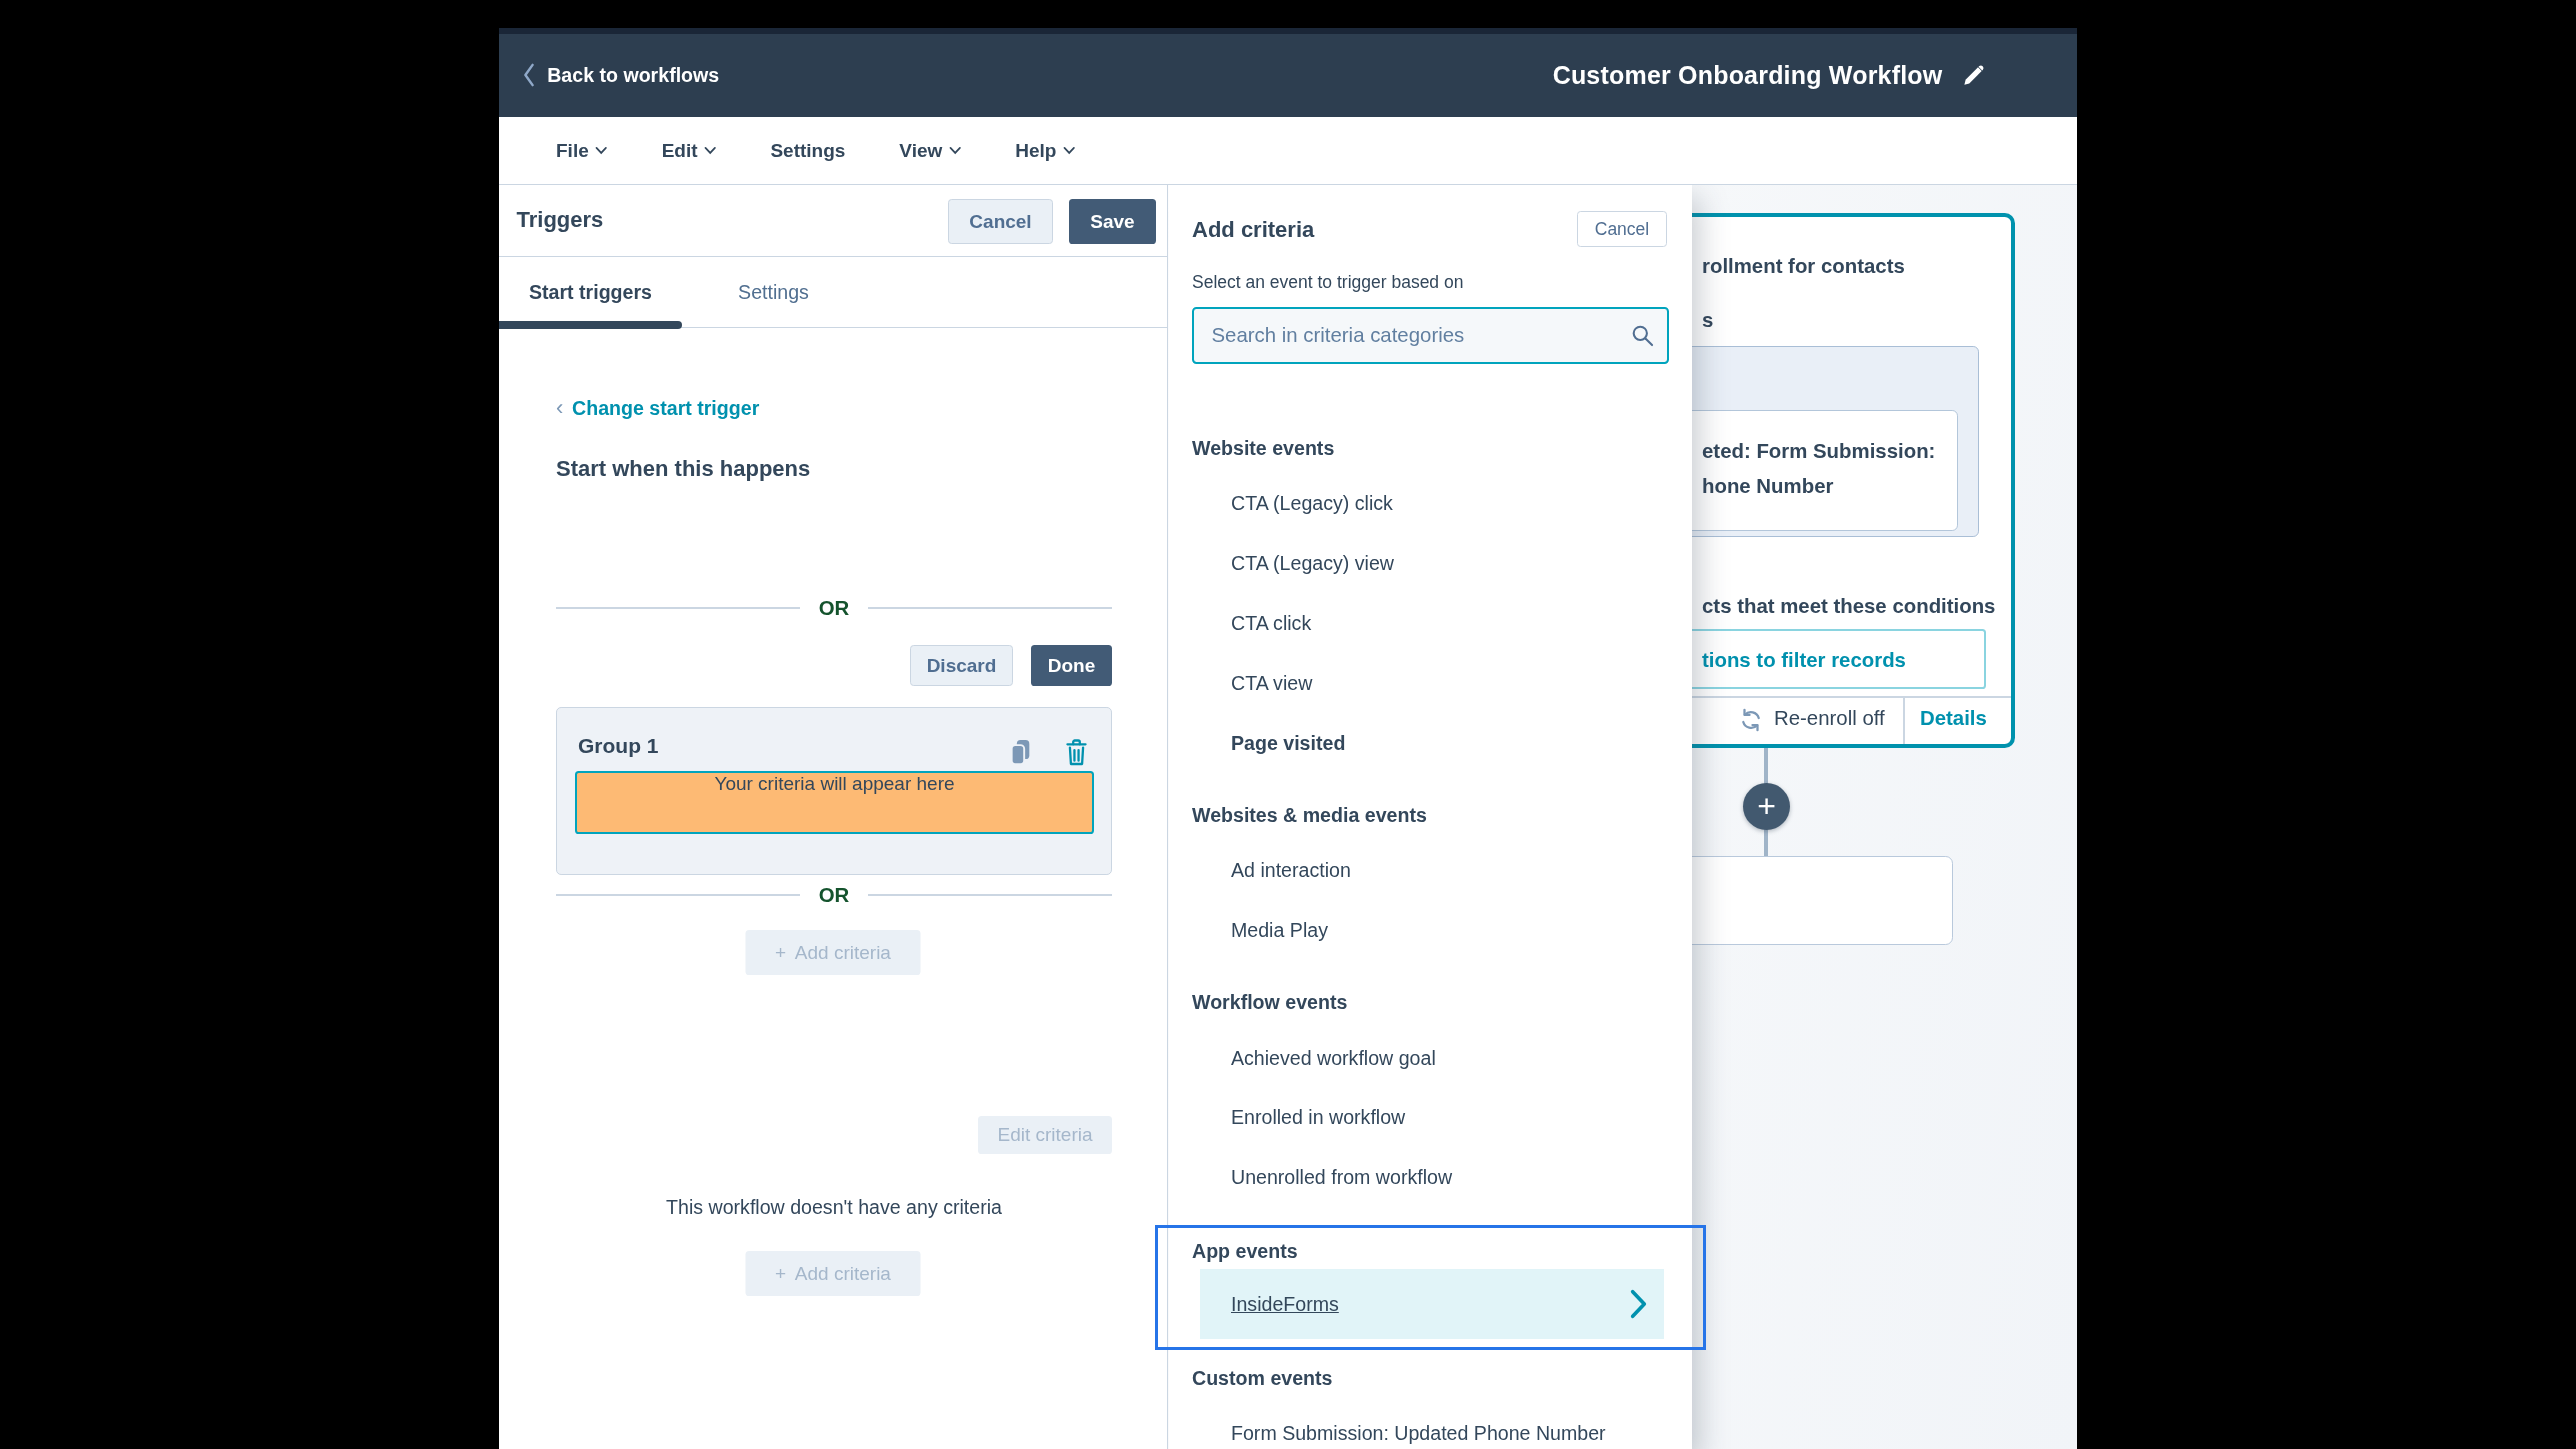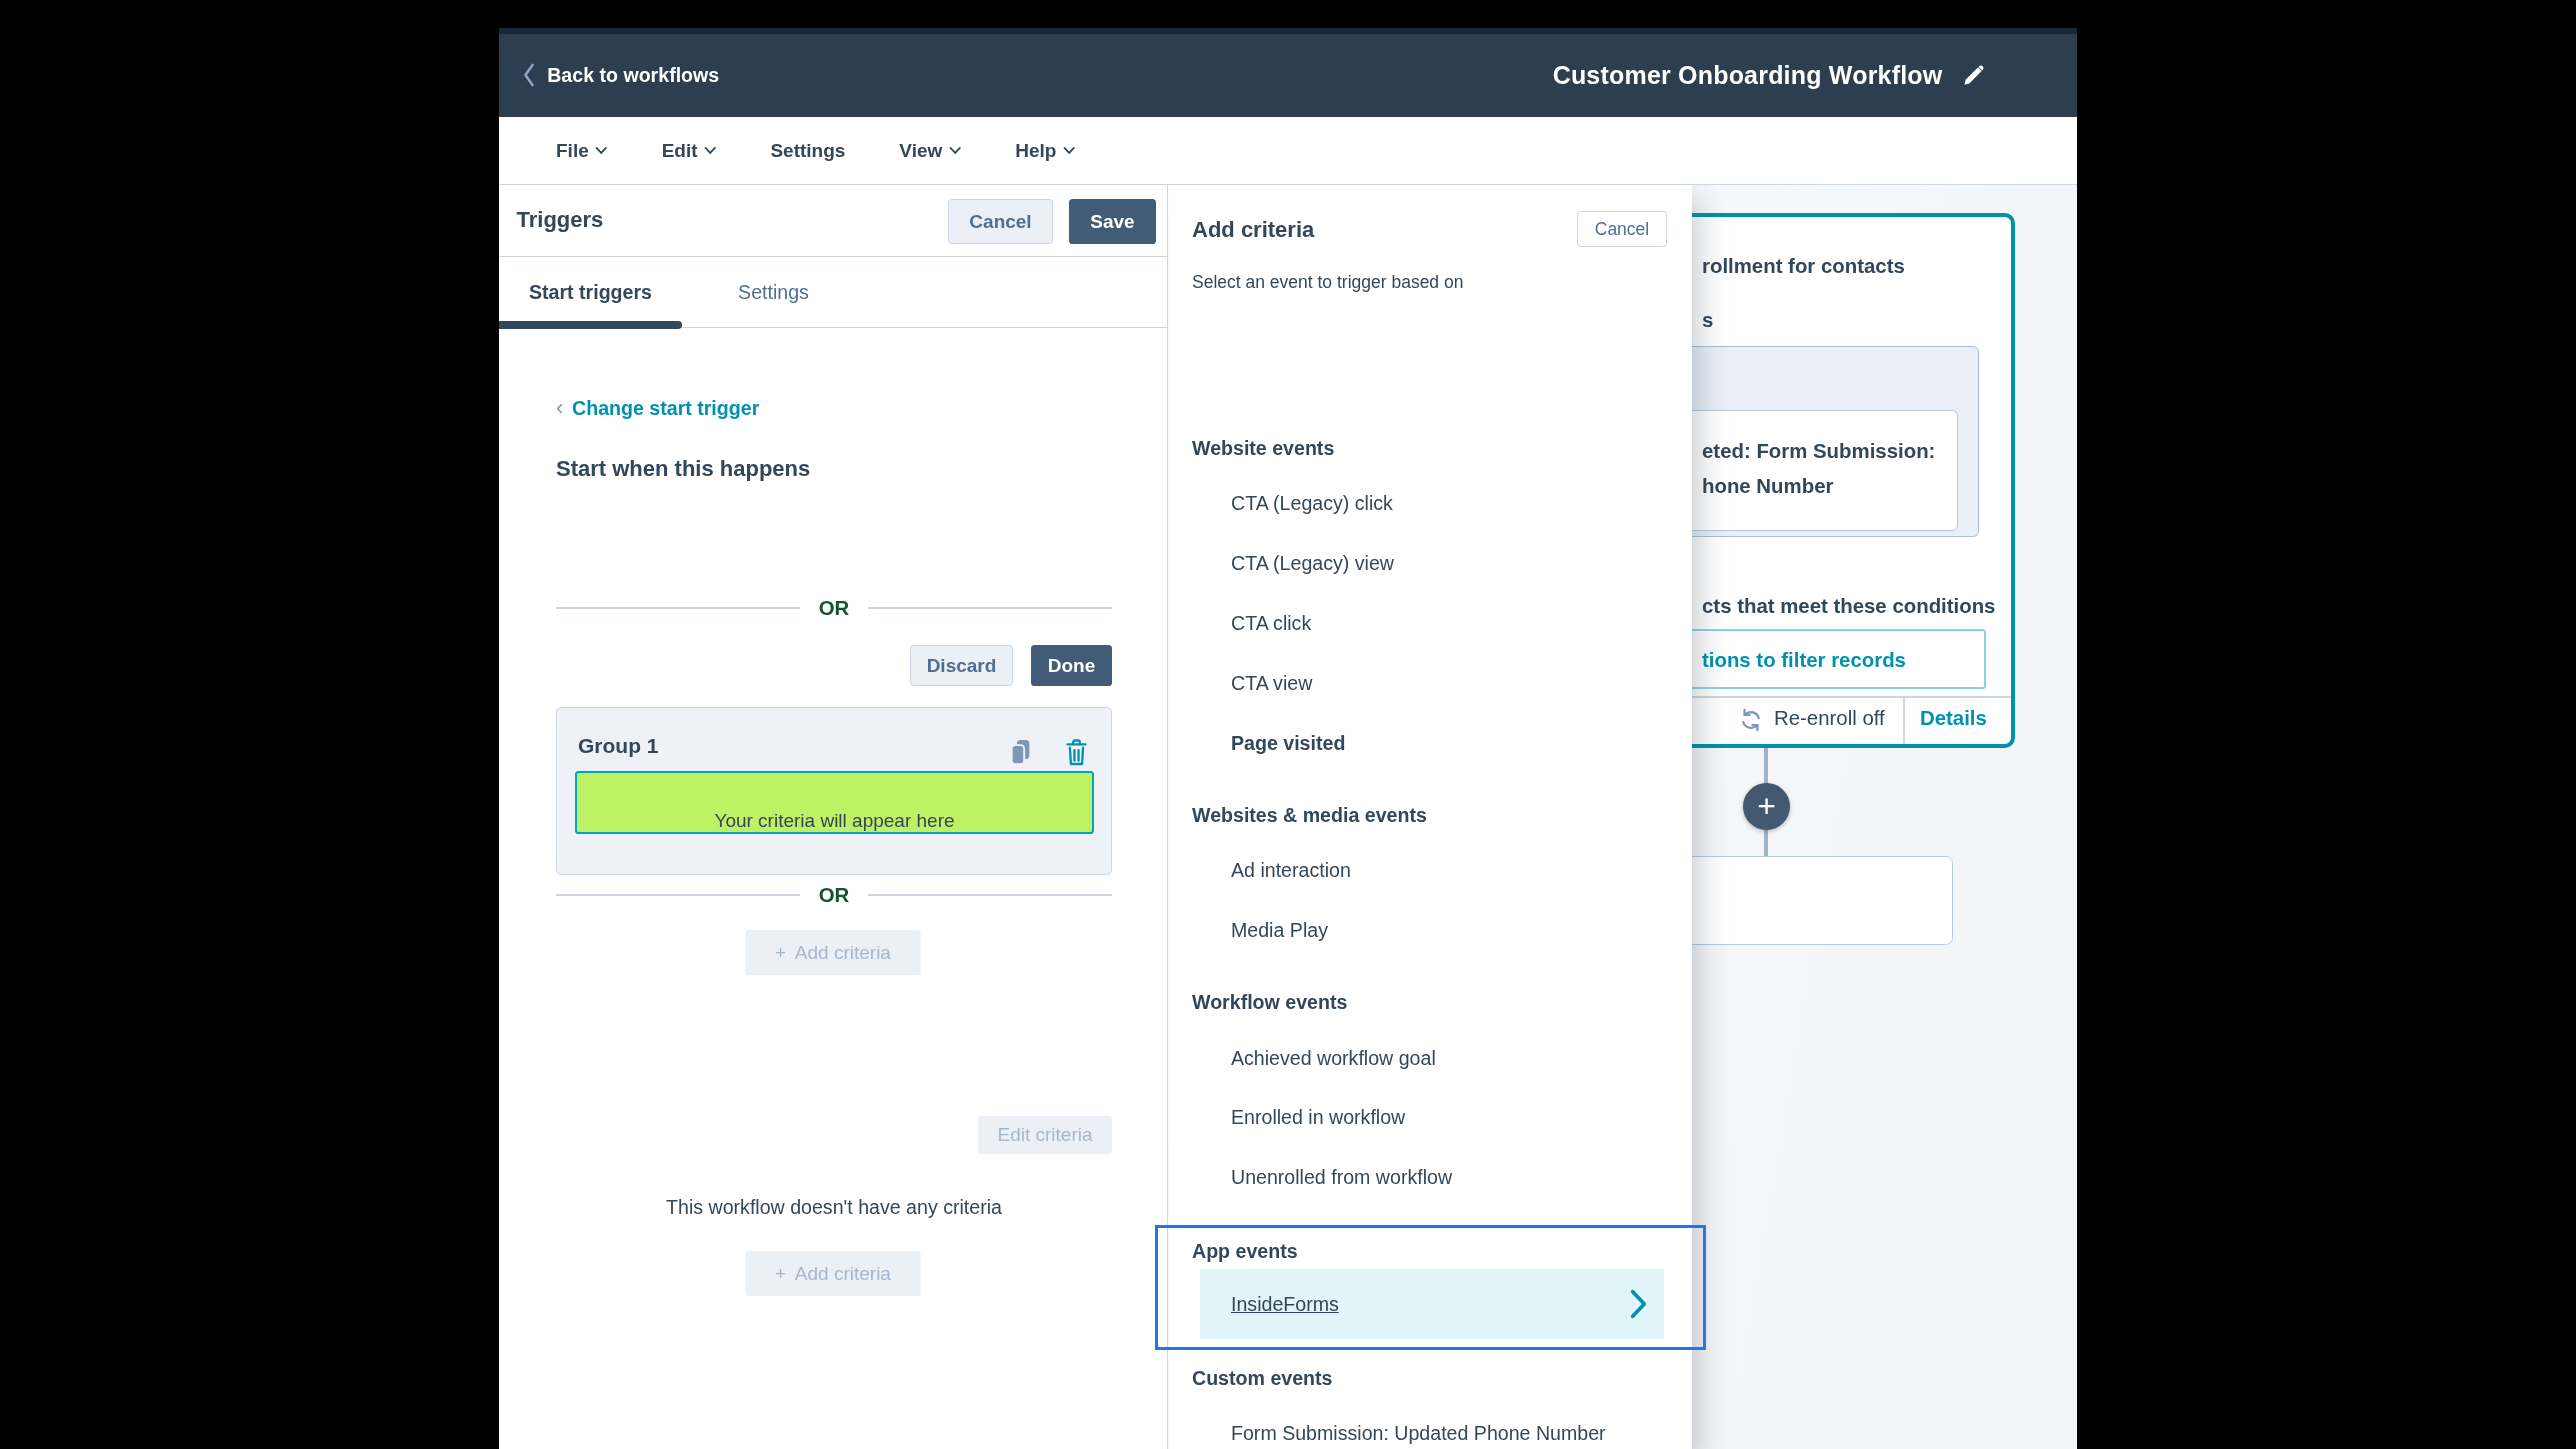--- a/index.html
+++ b/index.html
@@ -73,22 +73,22 @@
   .or-row { position:absolute; left:57px; width:556px; height:26px; display:flex; align-items:center; gap:19px; }
   .or-row .line { flex:1; height:1.5px; background:#cbd6e2; }
   .or-row .or { font-size:20.4px; font-weight:700; color:#14532d; }
   .lp-discard { position:absolute; right:154px; top:460px; width:103px; height:41px; }
   .lp-done { position:absolute; right:55px; top:460px; width:81px; height:41px; }
   .group-box { position:absolute; left:57px; top:522px; width:556px; height:168px; background:#eef2f7;
     border:1.5px solid #cbd6e2; border-radius:5.1px; }
   .group-title { position:absolute; left:21px; top:26px; font-size:21px; font-weight:700; }
   .group-copy { position:absolute; left:451px; top:29px; cursor:pointer; }
   .group-trash { position:absolute; left:508px; top:29px; cursor:pointer; }
-  .criteria-placeholder { position:absolute; left:18px; top:63px; width:519px; height:63px; background:#bef264;
-    border:2.2px solid #00a4bd; border-radius:3.6px; display:flex; align-items:flex-end; justify-content:center; }
+  .criteria-placeholder { position:absolute; left:18px; top:63px; width:519px; height:63px; background:#fdba74;
+    border:2.2px solid #00a4bd; border-radius:3.6px; display:flex; align-items:flex-start; justify-content:center; }
   .criteria-placeholder span { font-size:19px; color:#33475b; }
   .add-criteria-btn { position:absolute; left:50%; transform:translateX(-50%); width:175px; height:45px;
     border-radius:3.6px; gap:8.7px; font-size:19px; }
   .lp-conditions { position:absolute; left:57px; top:842px; width:517px; font-size:22px; font-weight:700; line-height:32px; }
   .lp-edit { position:absolute; left:479px; top:931px; width:134px; height:38px; font-size:19px; }
   .lp-empty { position:absolute; left:57px; top:1011px; width:556px; text-align:center; font-size:19.6px; }
 
   
   .criteria-panel { position:absolute; left:670px; top:157px; width:523px; bottom:0; background:#fff; z-index:12;
     box-shadow:19px 0 29px -13px rgba(45,62,80,.28); }
@@ -280,20 +280,29 @@
         <span>+</span>
         <span>Add criteria</span>
       </button>
     </aside>
 
     <aside class="criteria-panel">
       <div class="cp-title">Add criteria</div>
       <button class="btn cp-cancel">Cancel</button>
       <div class="cp-subtitle">Select an event to trigger based on</div>
 
+      <div class="cp-search">
+        <input type="text" readonly="" placeholder="Search in criteria categories" style="">
+        <span class="mag">
+          <svg width="25" height="25" viewBox="0 0 34 34" fill="none" stroke="#506e91" stroke-width="2.8" stroke-linecap="round">
+              <circle cx="14" cy="14" r="9"></circle>
+              <line x1="21" y1="21" x2="30" y2="30"></line>
+            </svg>
+        </span>
+      </div>
 
       <div class="cp-hdr" style="top:251px;">Website events</div>
       <div class="cp-item" style="top:306px;">CTA (Legacy) click</div>
       <div class="cp-item" style="top:366px;">CTA (Legacy) view</div>
       <div class="cp-item" style="top:426px;">CTA click</div>
       <div class="cp-item" style="top:486px;">CTA view</div>
       <div class="cp-item" style="top:546px;font-weight:bold;">Page visited</div>
 
       <div class="cp-hdr" style="top:618px;">Websites &amp; media events</div>
       <div class="cp-item" style="top:673px;">Ad interaction</div>

